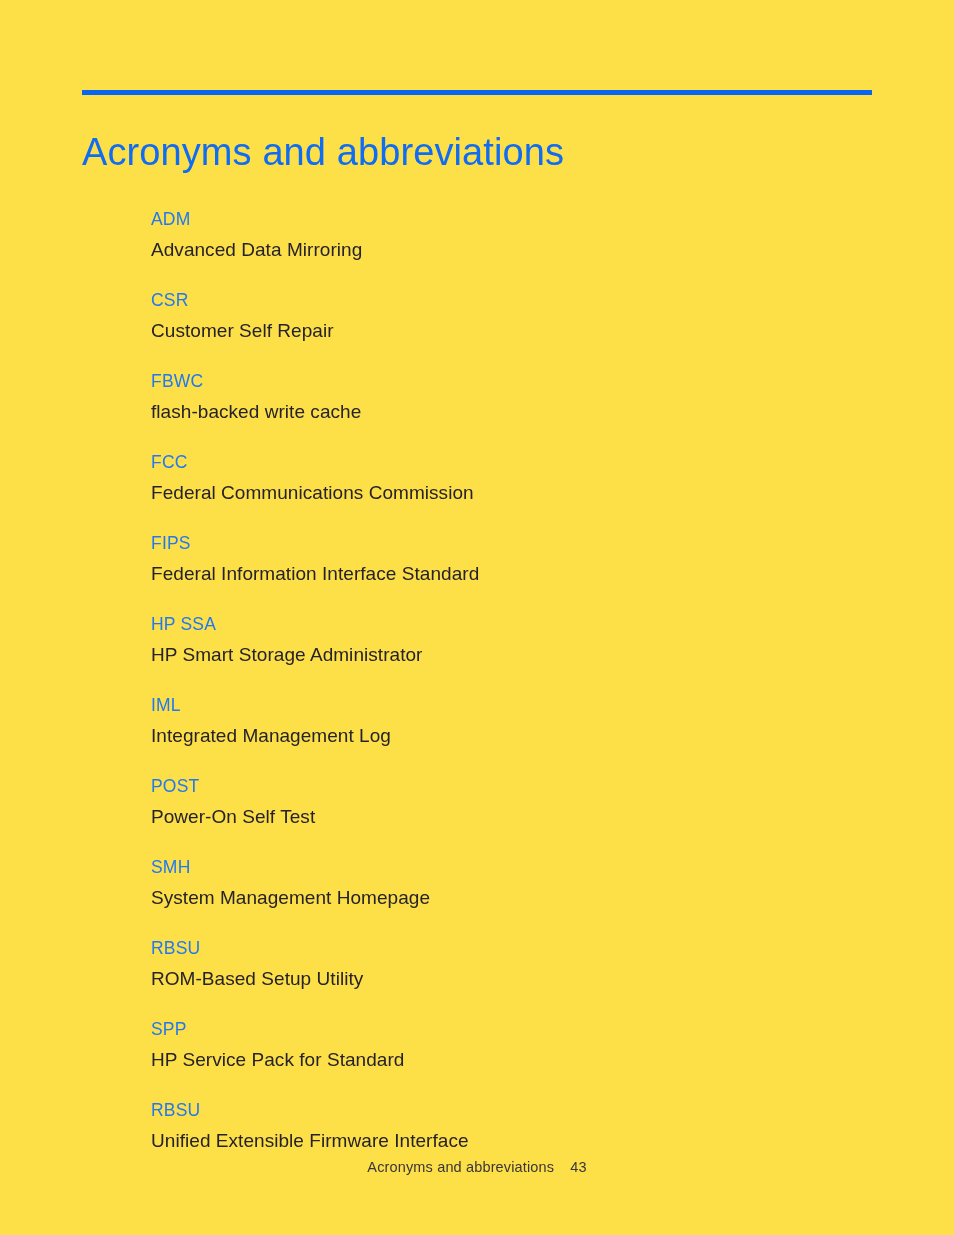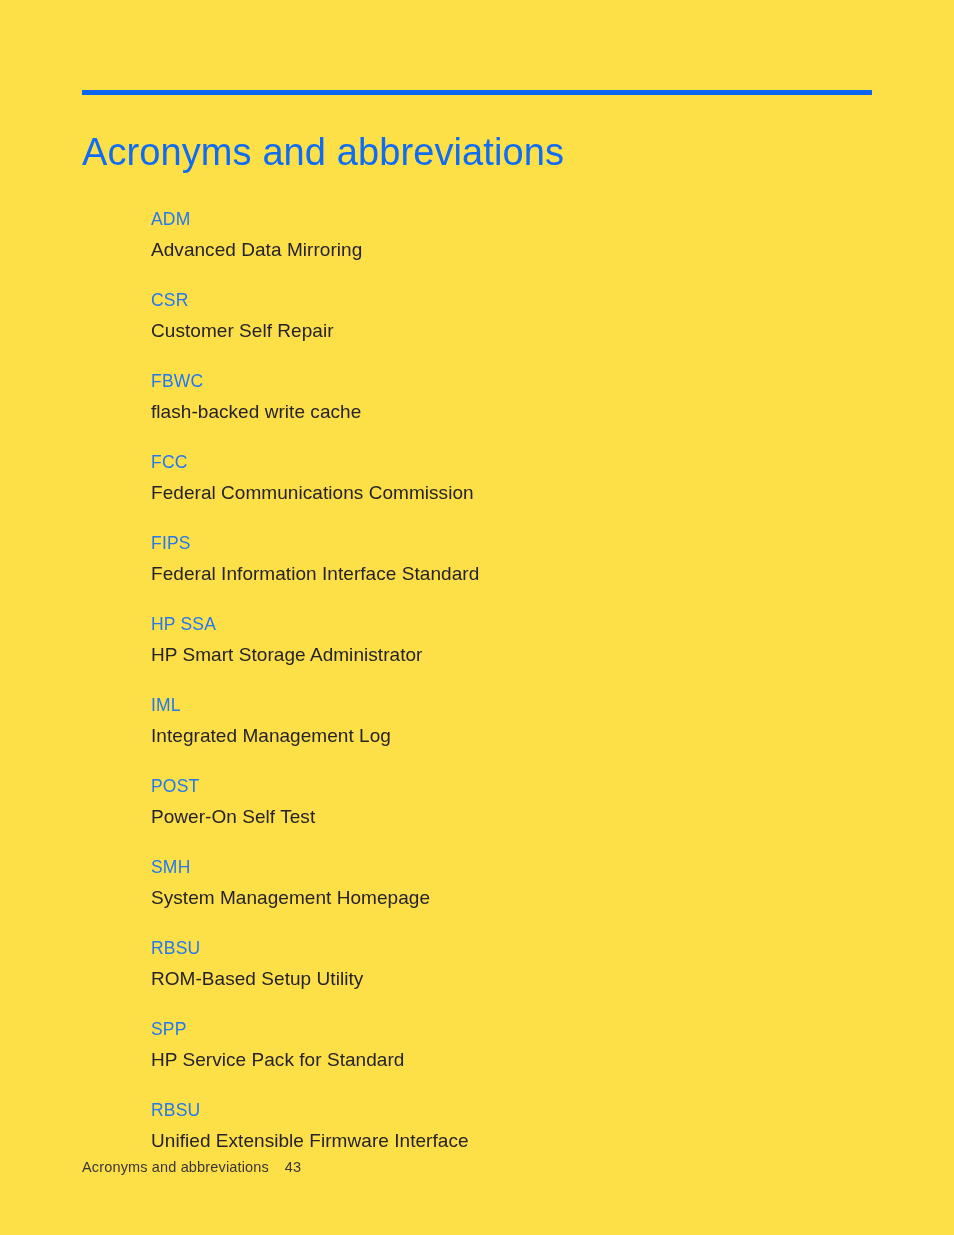--- a/index.html
+++ b/index.html
@@ -78,21 +78,21 @@
     letter-spacing: 0.05px;
     margin: 0;
   }
 
   
   .page-footer {
     position: absolute;
     left: 82px;
     top: 1157px;
     width: 790px;
-    text-align: left;
+    text-align: center;
     font-size: 14.5px;
     line-height: 20px;
     color: #3a3539;
     white-space: nowrap;
   }
 
   .footer-label {
     letter-spacing: 0.15px;
   }
 

